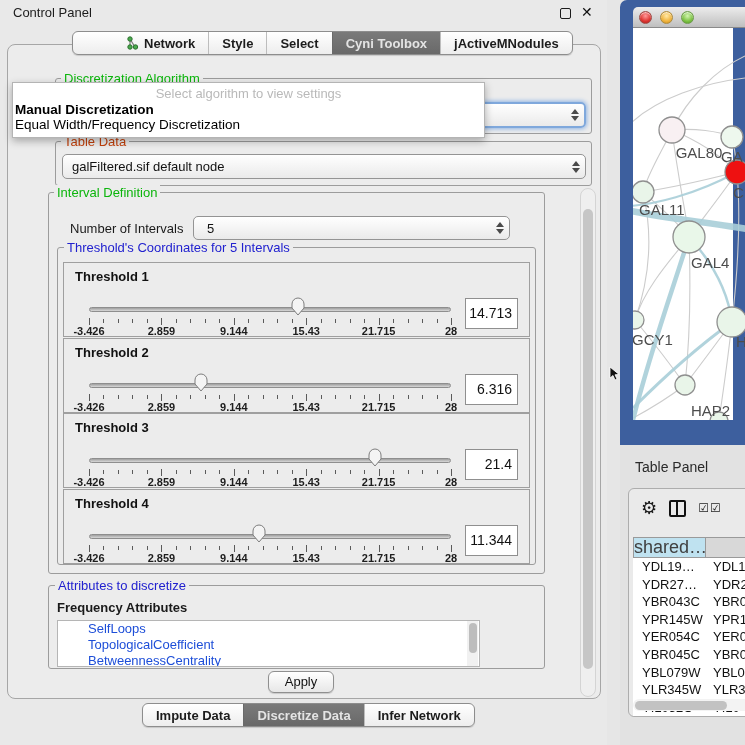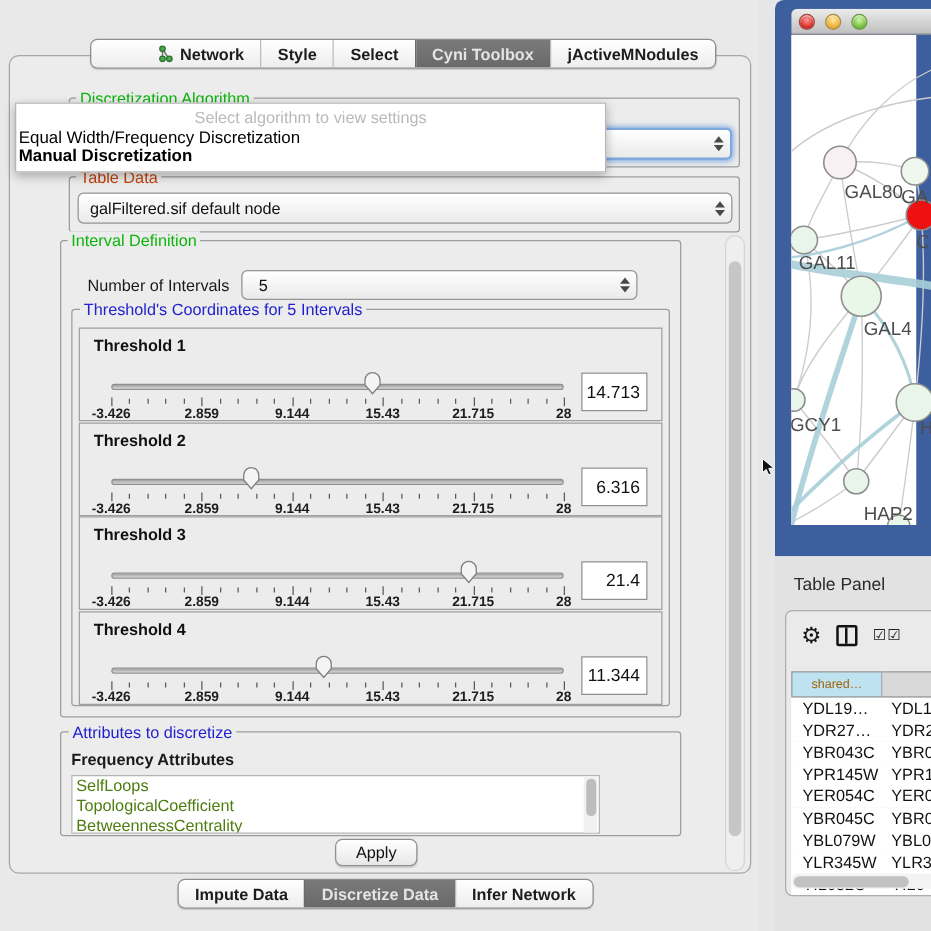--- a/index.html
+++ b/index.html
@@ -56,21 +56,21 @@
   .tickrow { position:absolute; left:25px; top:54px; width:362px; height:8px; }
   .tick { position:absolute; top:1px; width:1px; background:#5a5a5a; }
   .tick.major { height:7px; }
   .tick.minor { height:4px; top:2px; }
   .scalelabel { position:absolute; top:62px; width:44px; text-align:center; font-size:11px; font-weight:bold; color:#1d1d1d; }
   .valbox { position:absolute; left:401px; top:35px; width:53px; height:31px; background:#fff; border:1px solid #8f8f8f;
     font-size:14px; text-align:right; padding-right:5px; line-height:29px; color:#111; }
 
   
   #attr-list { position:absolute; left:57px; top:620px; width:423px; height:47px; background:#fff; border:1px solid #b5b5b5; overflow:hidden; }
-  .attr-item { padding-left:3px; font-size:13px; height:16px; line-height:16px; color:#4d7c0f; }
+  .attr-item { padding-left:30px; font-size:13px; height:16px; line-height:16px; color:#1d4ed8; }
   #attr-scrollbar { position:absolute; left:467px; top:621px; width:11px; height:45px; background:#f1f1f1; }
   #attr-thumb { position:absolute; left:1.5px; top:2px; width:8px; height:30px; background:#bdbdbd; border-radius:4px; }
 
   
   #cp-scroll-track { position:absolute; left:580px; top:188px; width:16px; height:509px; background:#efefef; border:1px solid #d4d4d4; border-radius:8px; }
   #cp-scroll-thumb { position:absolute; left:2px; top:20px; width:10px; height:460px; background:#c6c6c6; border-radius:6px; }
 
   
   #apply-btn { position:absolute; left:268px; top:671px; width:66px; height:22px; border:1px solid #8f8f8f; border-radius:6px;
     background:linear-gradient(#ffffff,#e7e7e7); font-size:13px; text-align:center; line-height:20px; color:#111; box-shadow:0 1px 1px rgba(0,0,0,.15); }
@@ -90,36 +90,41 @@
   #table-panel { position:absolute; left:620px; top:445px; width:125px; height:300px; background:#e2e2e2; }
   #tp-title { position:absolute; left:15px; top:14px; font-size:14px; color:#2a2a2a; }
   #tp-box { position:absolute; left:8px; top:43px; width:134px; height:229px; background:#eaeaea; border:1px solid #adadad; border-radius:6px; }
   #tp-toolbar { position:absolute; left:12px; top:6px; display:flex; gap:12px; align-items:center; height:26px; }
   #gear-icon { font-size:18px; color:#1a1a1a; }
   #cols-icon { width:17px; height:17px; border:2px solid #111; border-radius:2px; position:relative; }
   #cols-icon::after { content:""; position:absolute; left:5px; top:0; bottom:0; width:2px; background:#111; }
   #checks-icon { font-size:12px; color:#222; letter-spacing:1px; }
   #tp-table { position:absolute; left:4px; top:48px; width:140px; }
   .tp-header { display:flex; height:21px; }
-  .tp-hcell { border:1px solid #9a9a9a; font-size:10px; color:#a16207; text-align:center; line-height:19px; overflow:hidden; white-space:nowrap; }
+  .tp-hcell { border:1px solid #9a9a9a; font-size:18px; color:#404040; text-align:center; line-height:19px; overflow:hidden; white-space:nowrap; }
   .tp-hcell.c1 { width:73px; background:#bfe2f0; }
   .tp-hcell.c2 { width:67px; background:#d8d8d8; border-left:none; text-align:right; padding-right:2px; }
   .tp-row { display:flex; height:17.6px; background:#fff; }
   .tp-cell { font-size:13px; color:#111; line-height:17.6px; white-space:nowrap; overflow:hidden; }
   .tp-cell.c1 { width:73px; padding-left:9px; }
   .tp-cell.c2 { width:67px; padding-left:7px; }
   #tp-hscroll { position:absolute; left:4px; top:210px; width:128px; height:12px; background:#f3f3f3; border-radius:6px; }
   #tp-hthumb { position:absolute; left:2px; top:1.5px; width:92px; height:9px; background:#c2c2c2; border-radius:5px; }
 
   #mouse-cursor { position:absolute; left:609px; top:366px; z-index:90; }
 </style>
 </head>
 <body>
 
 <div id="control-window">
+  <div id="cp-titlebar">
+    <span id="cp-title">Control Panel</span>
+    <div id="float-btn"></div>
+    <div id="close-btn">✕</div>
+  </div>
 
   <div id="content-panel"></div>
 
   <div class="seg" id="top-tabs" style="left:72px; top:31px;padding-left:40px;">
       <div class="segitem">
         <svg width="13" height="14" viewBox="0 0 13 14">
           <line x1="4" y1="3" x2="4" y2="11" stroke="#7a7a7a" stroke-width="1.2"></line>
           <line x1="4" y1="3" x2="9" y2="11" stroke="#7a7a7a" stroke-width="1.2"></line>
           <circle cx="4" cy="3" r="2.2" fill="#49a94d" stroke="#2d7030"></circle>
           <circle cx="4" cy="11" r="2.2" fill="#49a94d" stroke="#2d7030"></circle>
@@ -145,22 +150,22 @@
   <div class="gtitle green" style="left:61px; top:71px;">Discretization Algorithm</div>
   <div class="combo focused" style="left:62px; top:102px; width:524px; height:26px;">
     <div class="stepper">
         <div class="up"></div>
         <div class="down"></div>
       </div>
   </div>
 
   <div id="algo-popup">
     <div id="popup-hint">Select algorithm to view settings</div>
+    <div class="popup-item bold">Manual Discretization</div>
     <div class="popup-item">Equal Width/Frequency Discretization</div>
-    <div class="popup-item bold">Manual Discretization</div>
   </div>
 
   <div class="group" style="left:55px; top:141px; width:537px; height:45px;"></div>
   <div class="gtitle plain" style="left:61px; top:134px;">Table Data</div>
   <div class="combo" style="left:62px; top:154px; width:524px; height:25px;">
     <span>galFiltered.sif default node</span>
     <div class="stepper">
         <div class="up"></div>
         <div class="down"></div>
       </div>

